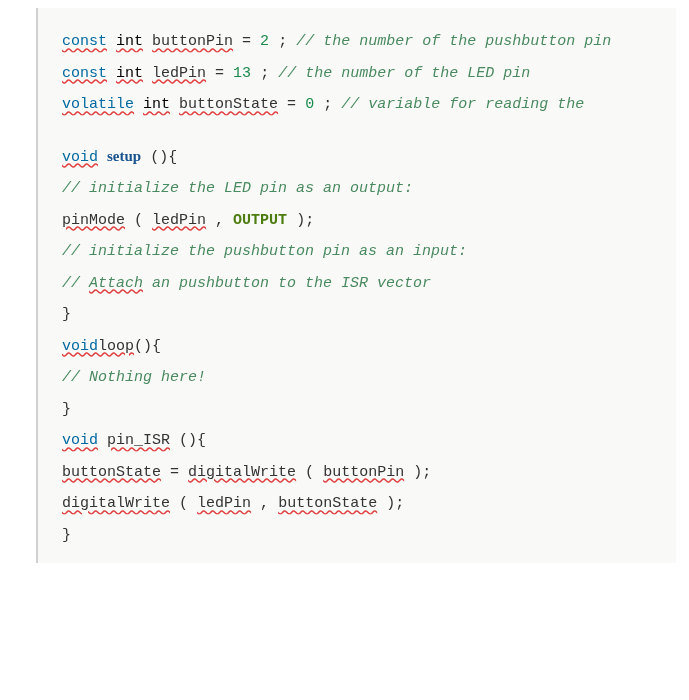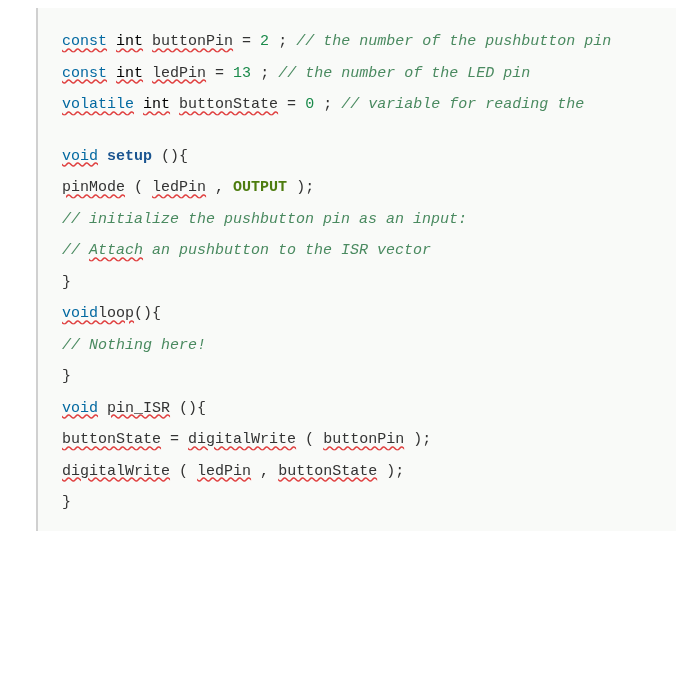--- a/index.html
+++ b/index.html
@@ -16,21 +16,21 @@
       background: #f9faf8;
       width: 640px;
     }
     .line { white-space: nowrap; }
     .blank { height: 20px; }
 
     .kw { color: #0369a1; text-decoration: underline wavy #e04040; text-underline-offset: 2px; }
     .kw-blue { color: #000000; text-decoration: underline wavy #e04040; text-underline-offset: 2px; text-align: right; }
     .ident { color: #333; text-decoration: underline wavy #e04040; text-underline-offset: 2px; }
     .plain { color: #333; }
-    .func-blue { color: #1a5490; font-weight: bold; }
+    .func-blue { color: #1a5490; font-weight: bold; font-family: Liberation Serif, serif; }
     .comment { color: #4a8a60; font-style: italic; }
     .number { color: #1a8a4a; }
     .const { color: #4d7c0f; font-weight: bold; }
   </style>
 </head>
 <body>
 
 <div class="code-container">
 
   <div class="line">
@@ -74,20 +74,23 @@
   </div>
 
   <div class="blank"></div>
 
   <div class="line">
     <span class="kw">void</span>
     <span class="func-blue"> setup</span>
     <span class="plain">(){</span>
   </div>
 
+  <div class="line">
+    <span class="comment">// initialize the LED pin as an output:</span>
+  </div>
 
   <div class="line">
     <span class="ident">pinMode</span>
     <span class="plain">(</span>
     <span class="ident">ledPin</span>
     <span class="plain">, </span>
     <span class="const">OUTPUT</span>
     <span class="plain">);</span>
   </div>
 

